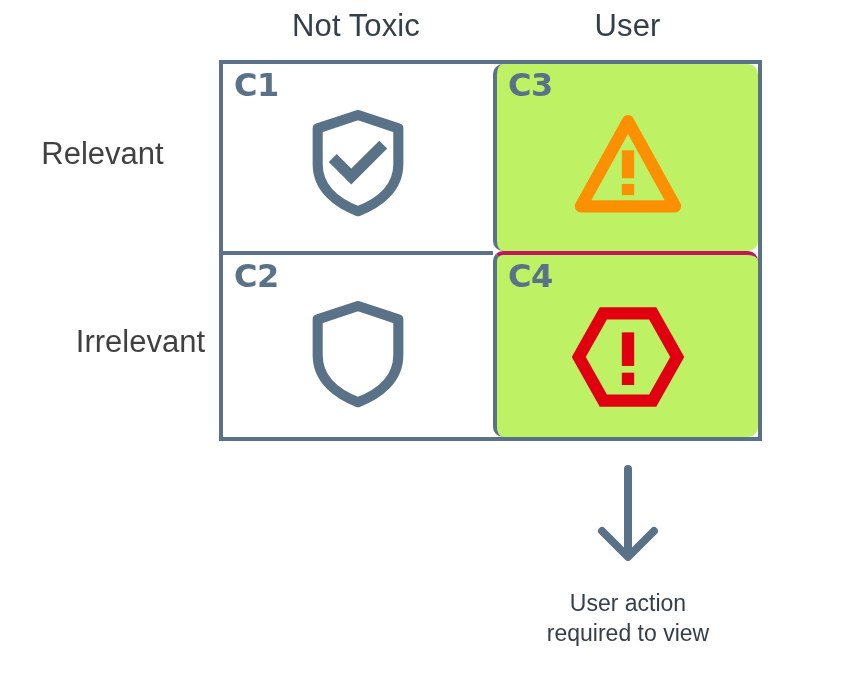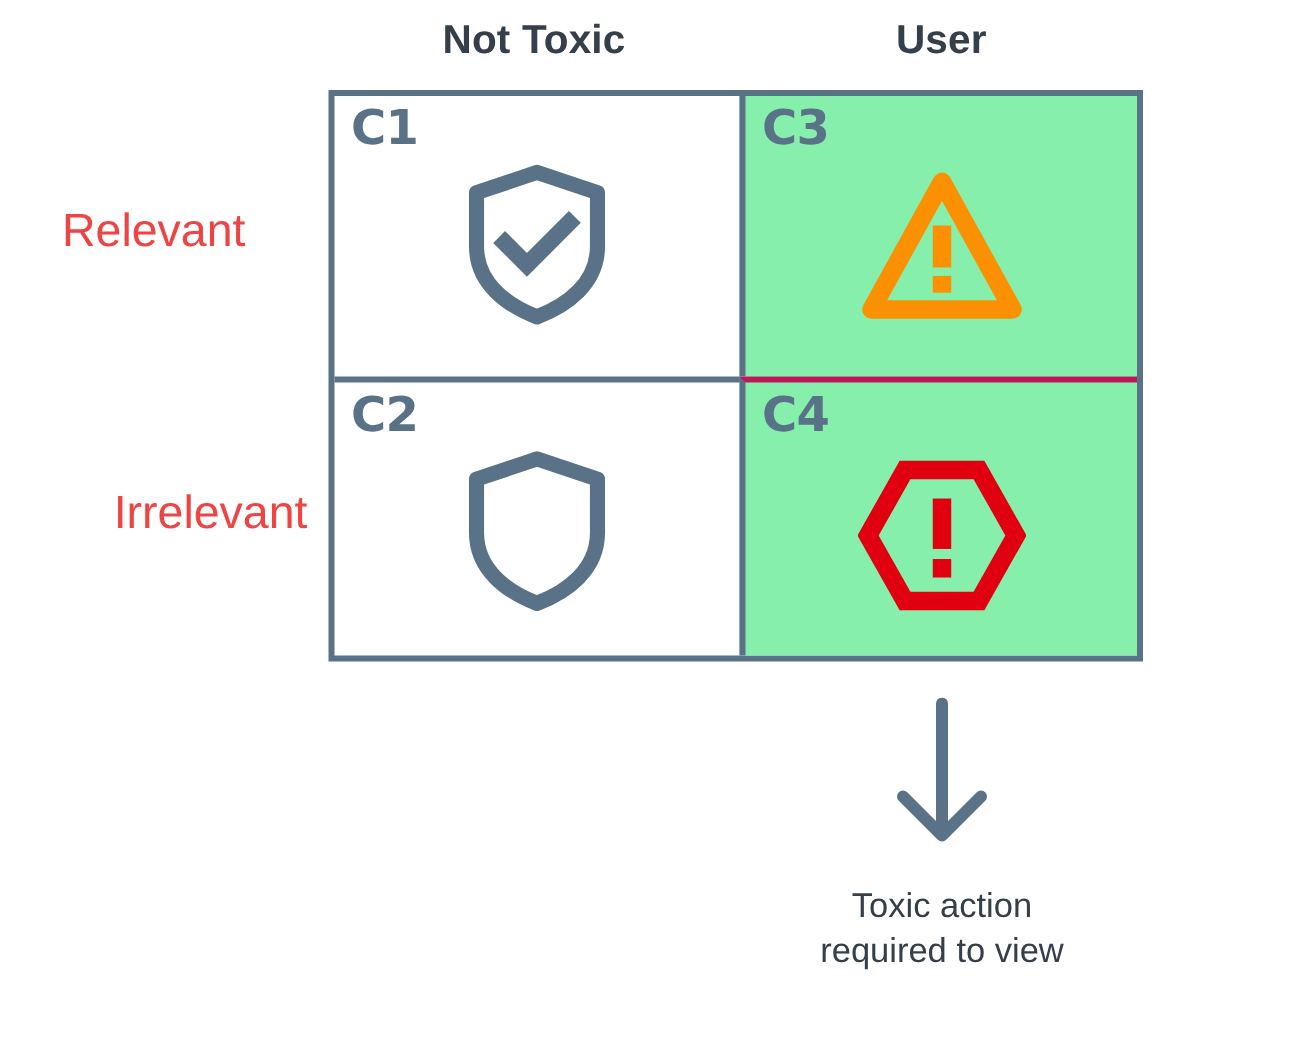--- a/index.html
+++ b/index.html
@@ -17,38 +17,38 @@
     -webkit-font-smoothing: antialiased;
   }
 
   
   .col-header {
     position: absolute;
     top: 6px;
     height: 40px;
     line-height: 40px;
     text-align: center;
-    font-size: 27px;
-    font-weight: 700;
+    font-size: 31px;
+    font-weight: 400;
     color: #343f49;
     letter-spacing: 0.1px;
     white-space: nowrap;
   }
   #col-header-0 { left: 219px; width: 274px; }
   #col-header-1 { left: 493px; width: 269px; }
 
   
   .row-header {
     position: absolute;
     left: 0px;
     width: 205px;
     text-align: center;
     font-size: 31px;
     font-weight: 400;
-    color: #ef4444;
+    color: #404040;
     white-space: nowrap;
   }
   #row-header-0 { top: 136px; }
   #row-header-1 { top: 324px; text-align: right; }
 
   
   .matrix {
     position: absolute;
     left: 219px;
     top: 60px;
@@ -57,21 +57,21 @@
     box-sizing: border-box;
     border: 4px solid #5a7287;
     background: #ffffff;
   }
   .cell {
     position: absolute;
     box-sizing: border-box;
     overflow: hidden;
     padding-left: 32px;
   }
-  .cell.shaded { background: #86efac; }
+  .cell.shaded { background: #bef264; border-radius: 10px; }
   .cell-tl { left: 0px;   top: 0px;   width: 270px; height: 187px; }
   .cell-tr { left: 270px; top: 0px;   width: 265px; height: 187px;
              border-left: 4px solid #5a7287; }
   .cell-bl { left: 0px;   top: 187px; width: 270px; height: 186px;
              border-top: 4px solid #5a7287; }
   .cell-br { left: 270px; top: 187px; width: 265px; height: 186px;
              border-top: 4px solid #be185d; border-left: 4px solid #5a7287; }
 
   .cell-label {
     position: absolute;
@@ -162,14 +162,14 @@
 
 </div>
 
 <div class="arrow-wrap">
   <svg width="72" height="100" viewBox="0 0 72 100">
     <line x1="36" y1="4" x2="36" y2="90" stroke="#5a7287" stroke-width="8" stroke-linecap="round"></line>
     <polyline points="10,66 36,92 62,66" fill="none" stroke="#5a7287" stroke-width="8" stroke-linecap="round" stroke-linejoin="round"></polyline>
   </svg>
 </div>
 
-<div class="caption">Toxic action
+<div class="caption">User action
 required to view</div>
 
 </body></html>

